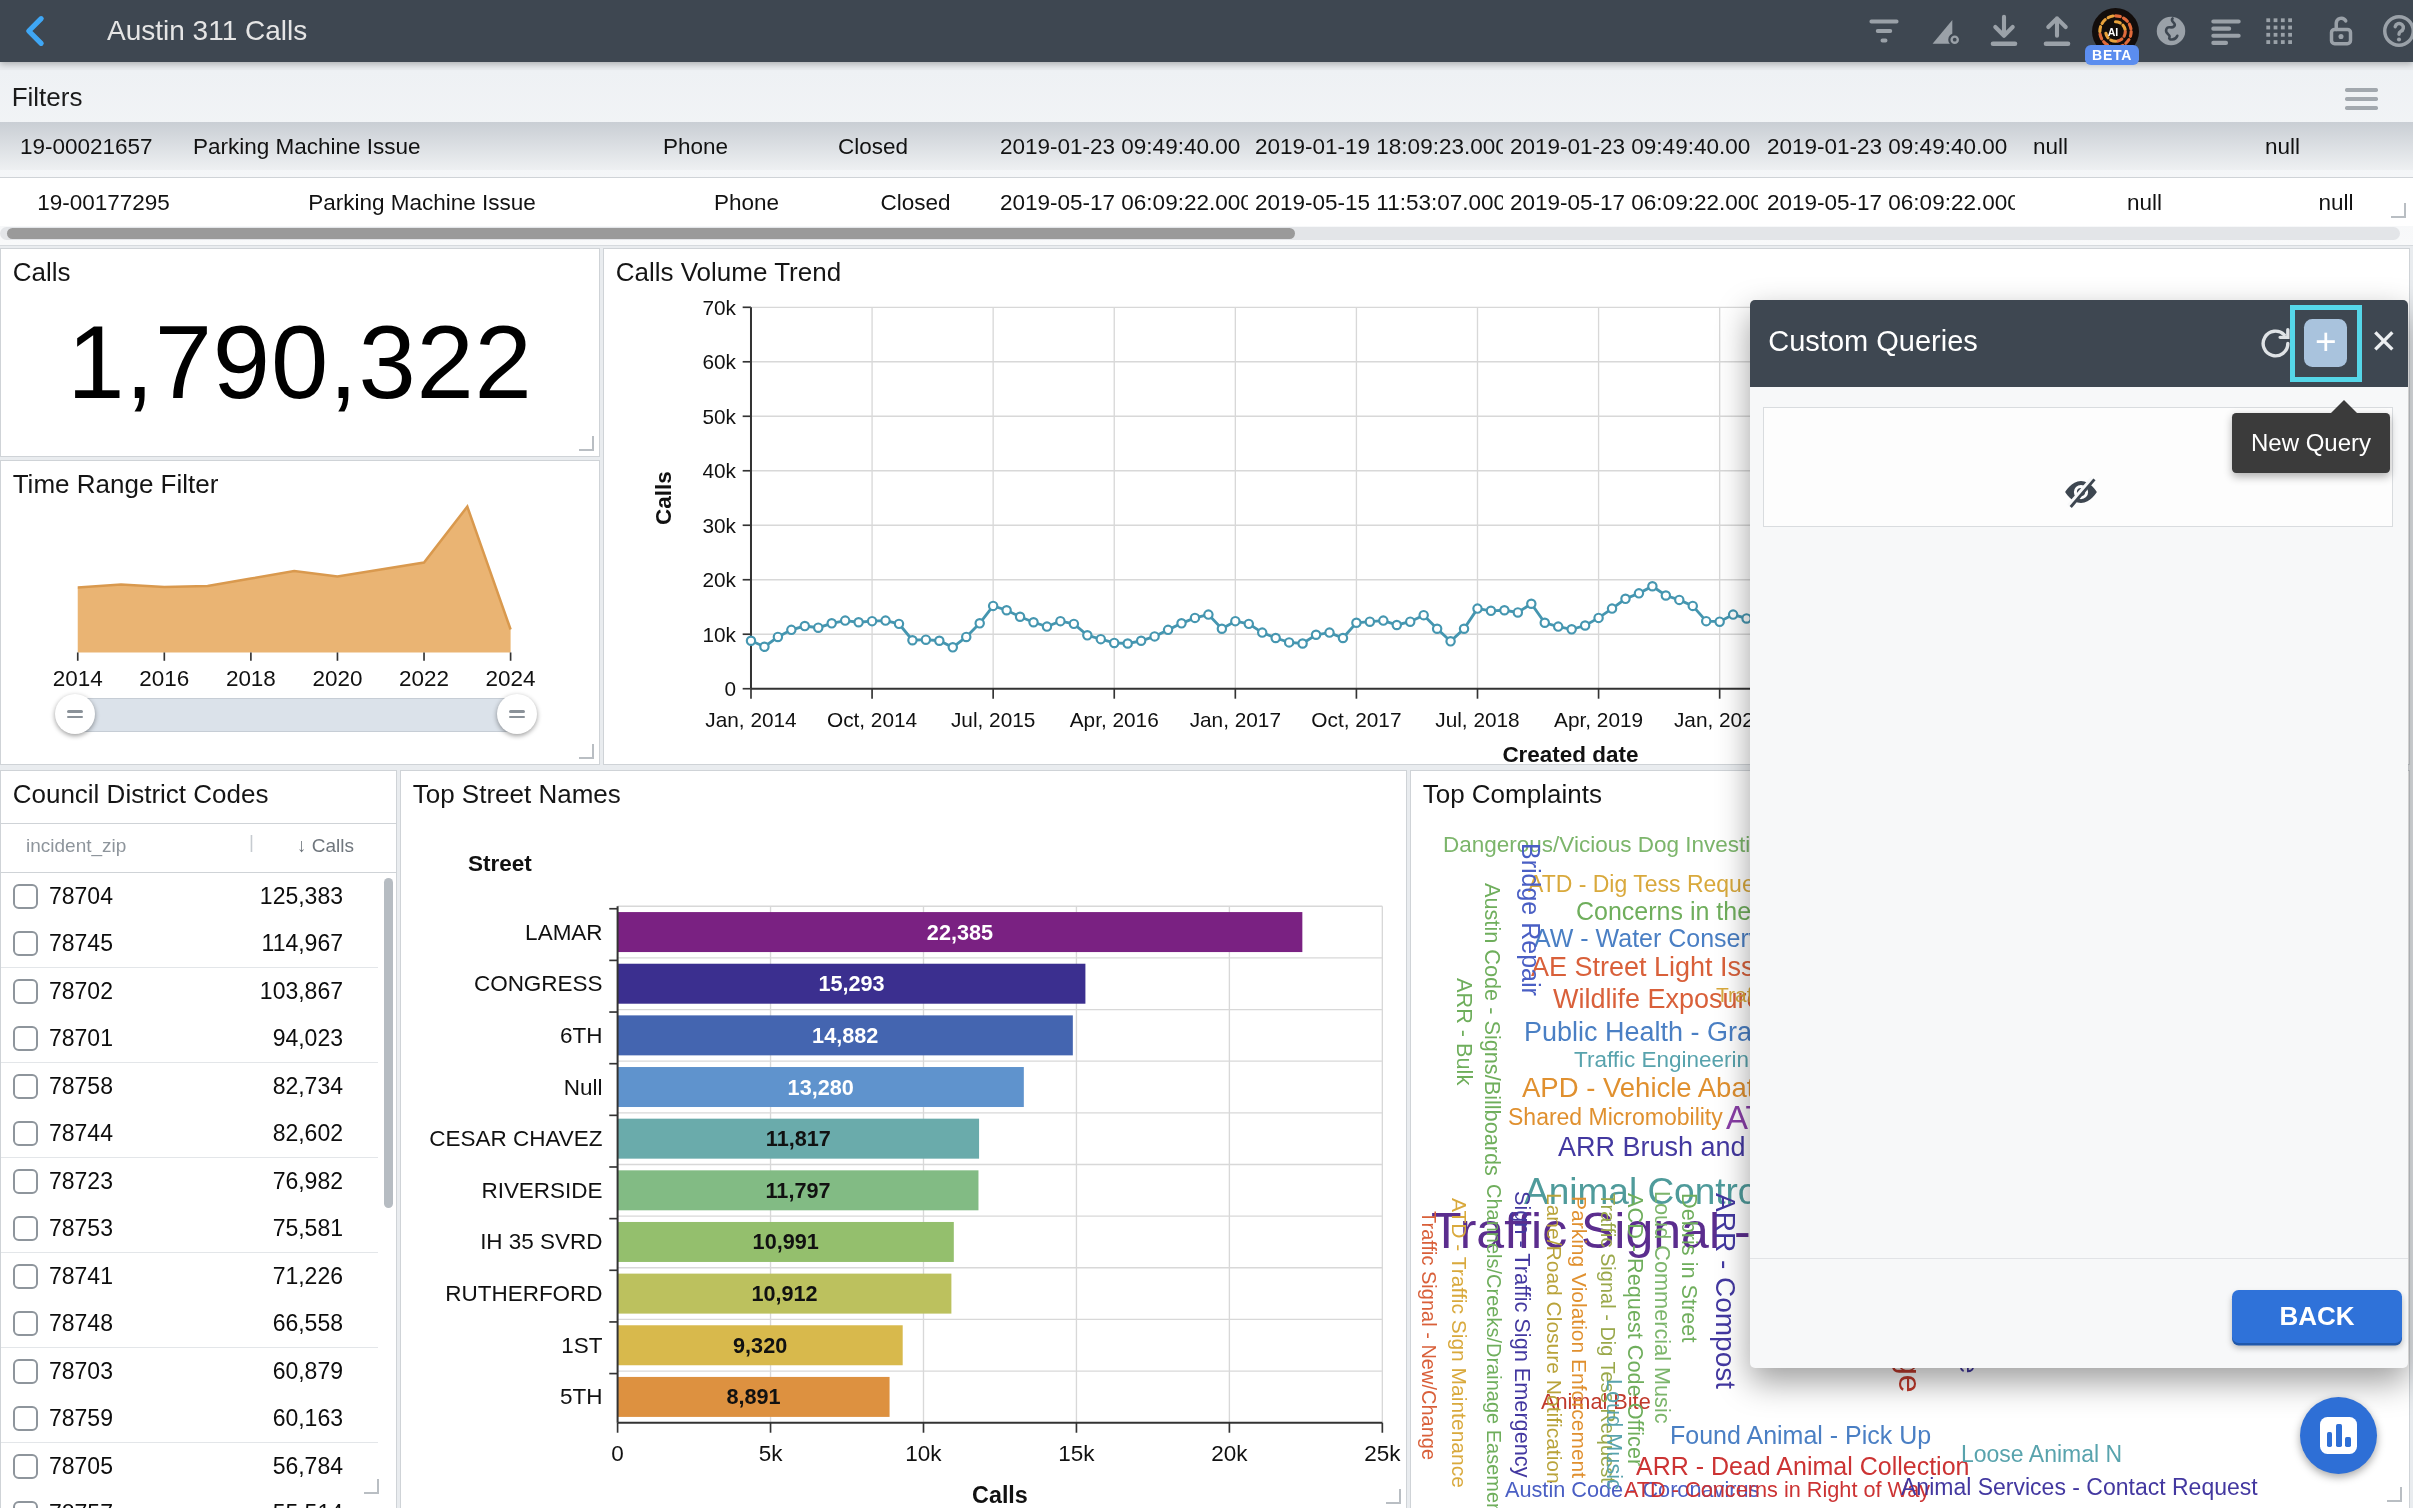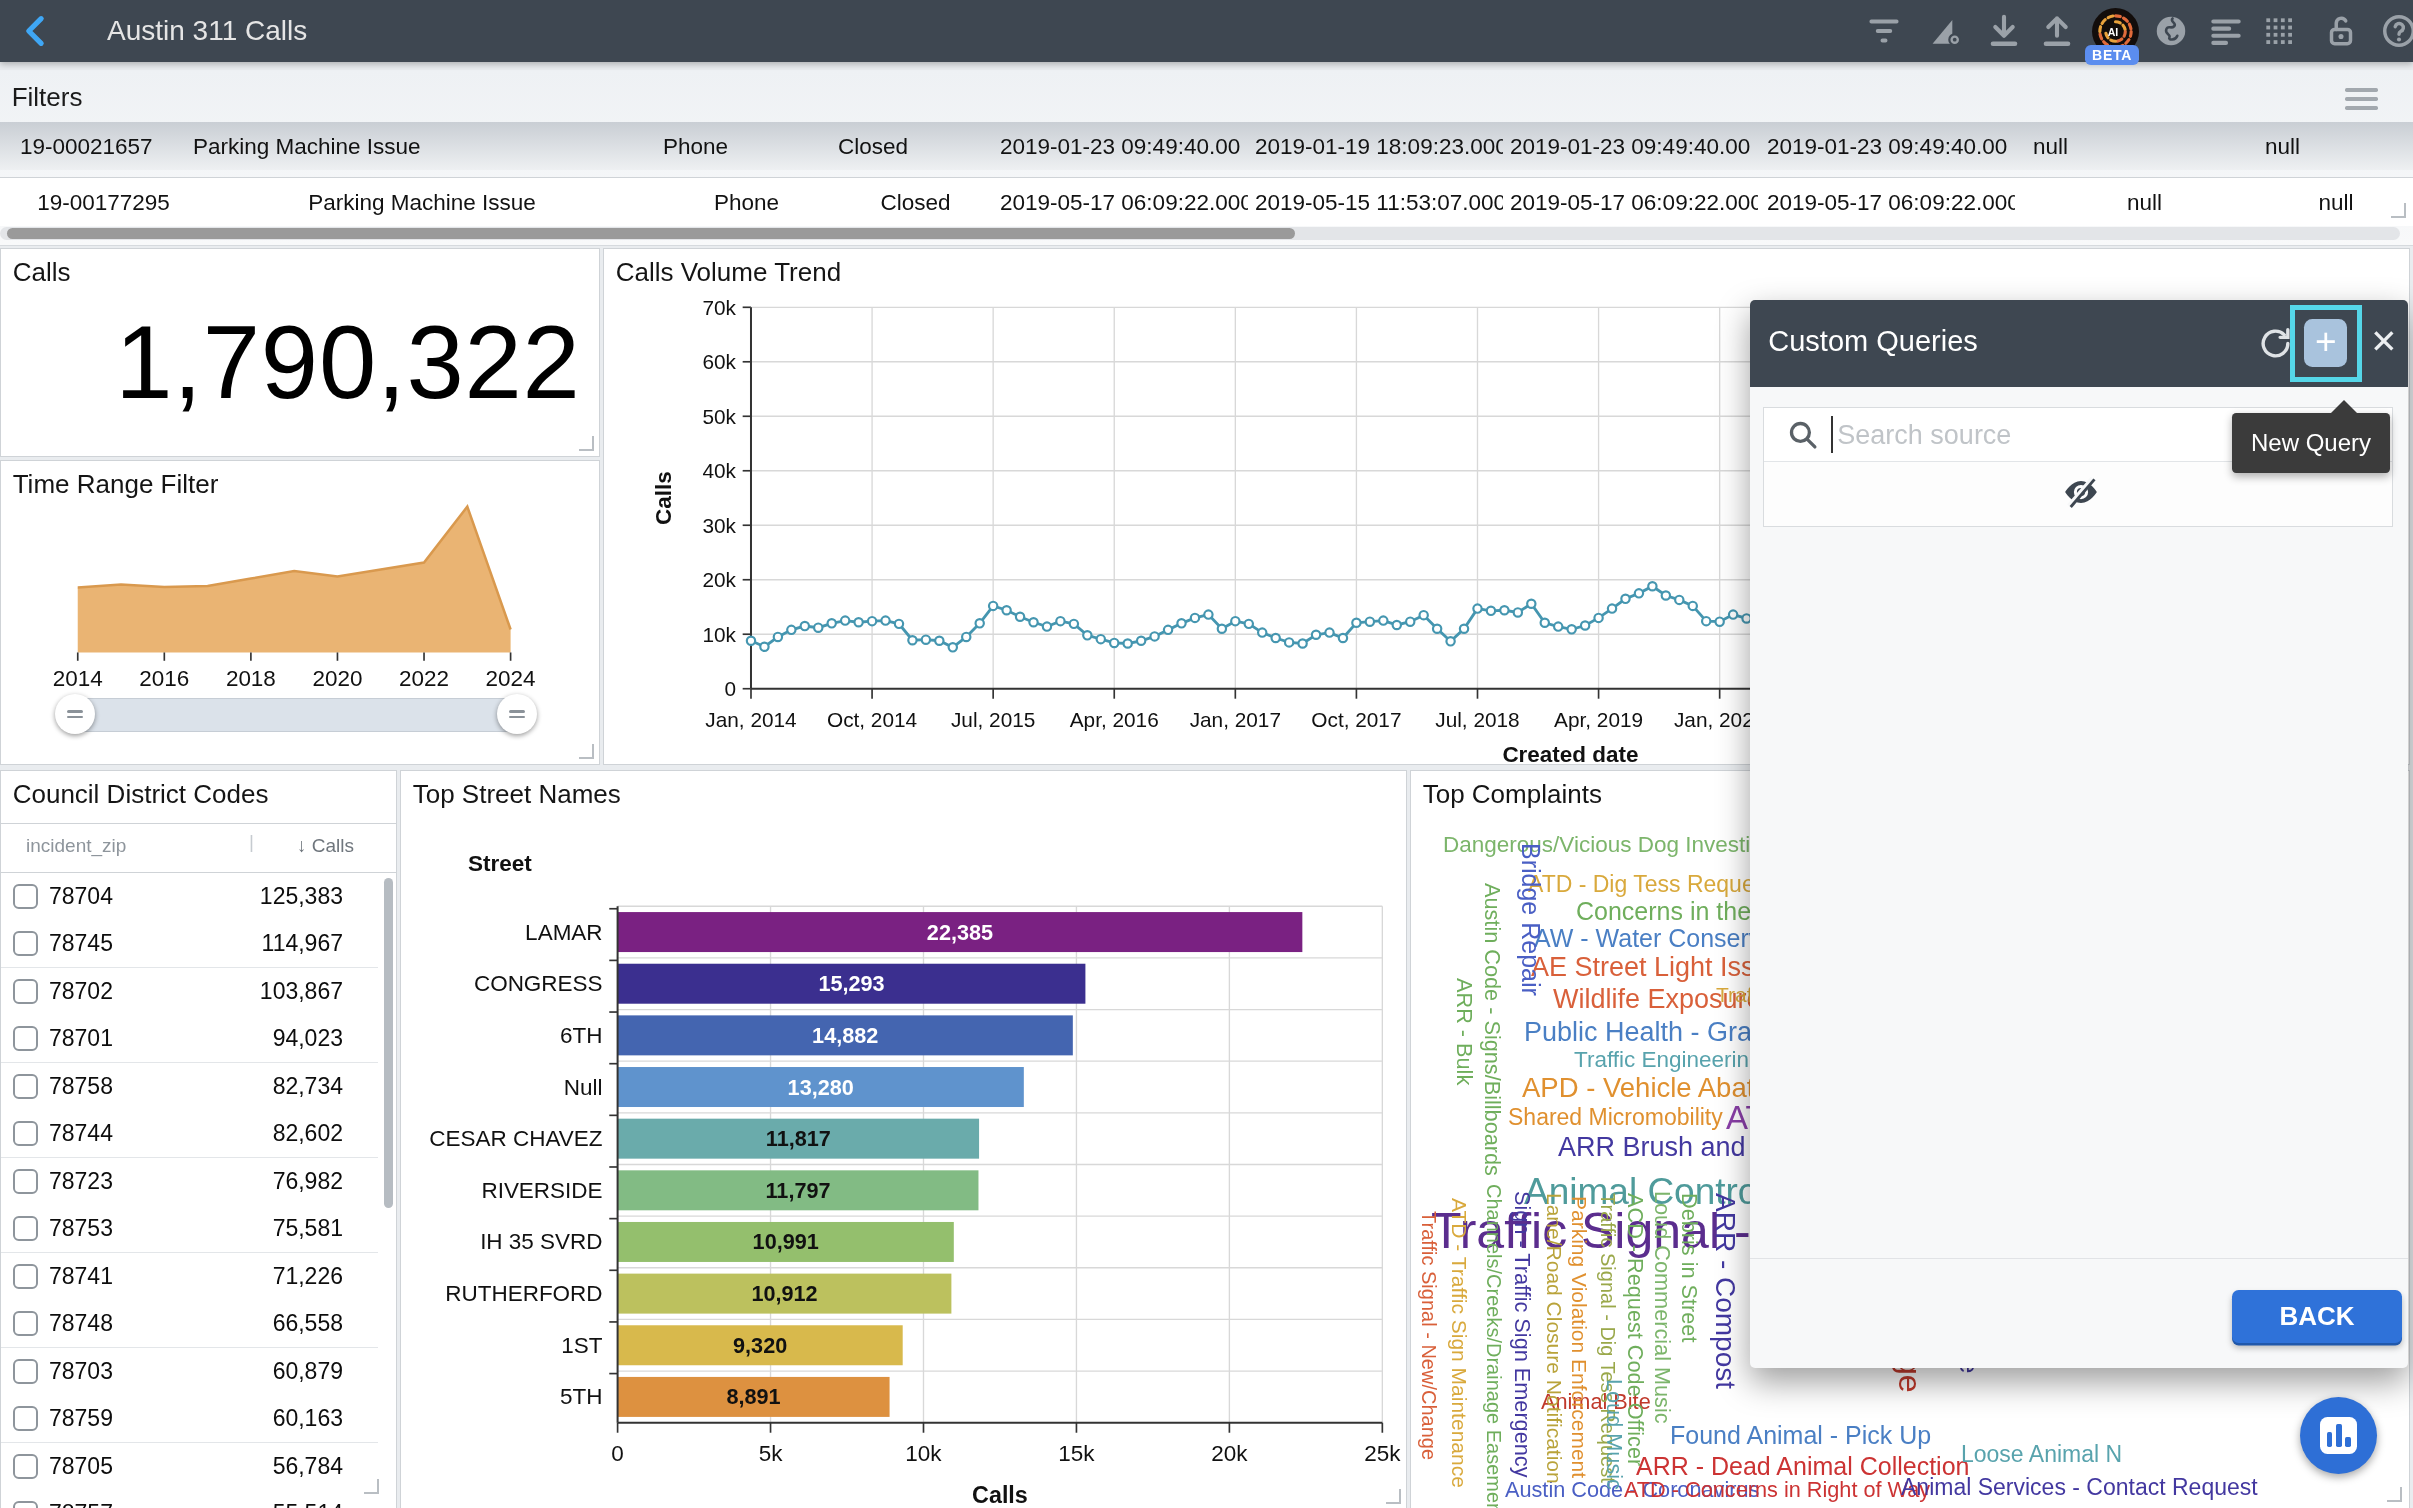--- a/index.html
+++ b/index.html
@@ -23,21 +23,21 @@
   .frow0{top:52px;background:linear-gradient(#c9ced4,#eef0f2);}
   .frow1{top:107px;background:#fff;border-top:1.7px solid #cfd3d7;text-align:center;}
   .hscroll{left:0;top:157px;width:2400px;height:13.3px;background:#e3e5e8;border-radius:6.7px;}
   .hscroll .thumb{position:absolute;left:6.7px;top:0.8px;width:1288px;height:11.7px;background:#9a9a9a;border-radius:5.8px;}
   
   .card{background:#fff;border:0.8px solid #cfd3d7;}
   .card-title{position:absolute;left:11.7px;top:8.3px;font-size:26px;color:#151515;}
   .rsz{position:absolute;width:13.3px;height:13.3px;border-right:2.5px solid #b9bec3;border-bottom:2.5px solid #b9bec3;}
   
   .calls-card{left:0;top:248px;width:598px;height:207px;}
-  .big-number{position:absolute;left:0;top:55px;width:598px;text-align:center;font-size:103px;color:#000;letter-spacing:0.8px;margin-left:48px;}
+  .big-number{position:absolute;left:0;top:55px;width:598px;text-align:center;font-size:103px;color:#000;letter-spacing:0.8px;}
   
   .tr-card{left:0;top:460px;width:598px;height:303px;}
   .slider-track{position:absolute;left:73px;top:237px;width:442px;height:32px;background:#dbe2ea;border:0.8px solid #c6cdd5;border-radius:3.3px;}
   .slider-handle{position:absolute;top:-5px;width:40px;height:40px;border-radius:50%;background:#fff;box-shadow:0 1.7px 5px rgba(0,0,0,.4);}
   .slider-handle i{position:absolute;left:11.7px;width:16.7px;height:2.5px;background:#8b9299;border-radius:1.7px;}
   
   .vt-card{left:603px;top:248px;width:1805px;height:515px;}
   
   .council-card{left:0;top:770px;width:395px;height:738px;overflow:hidden;}
   .ct-head{position:absolute;left:0;top:52px;width:395px;height:48px;background:#fff;border-top:1.7px solid #cfd3d7;border-bottom:1.7px solid #cfd3d7;font-size:19px;color:#8e959c;}
@@ -611,28 +611,20 @@
       <svg class="refresh-ic" viewBox="0 0 24 24" fill="none" stroke="currentColor" stroke-width="2.2" stroke-linecap="round">
           <path d="M20 12a8 8 0 1 1-2.3-5.6"></path>
           <path d="M20 3v5h-5" stroke-width="2.2"></path>
         </svg>
       <div class="plus-hilite">
         <div class="plus-btn">+</div>
       </div>
       <div class="close-ic">✕</div>
     </div>
     <div class="search-box">
-      <div class="search-row">
-        <svg class="abs" style="left:21.7px;top:10px;width:33px;height:33px;color:#5a6167;" viewBox="0 0 24 24" fill="none" stroke="currentColor" stroke-width="2.4" stroke-linecap="round">
-            <circle cx="10.5" cy="10.5" r="6.5"></circle>
-            <path d="M15.5 15.5 L21 21"></path>
-          </svg>
-        <div class="caret"></div>
-        <div class="search-placeholder">Search source</div>
-      </div>
       <svg class="eyeoff" viewBox="0 0 24 24">
         <path fill="currentColor" d="M12 5c-6 0-10 7-10 7s4 7 10 7 10-7 10-7-4-7-10-7zm0 11.5A4.5 4.5 0 1 1 12 7.5a4.5 4.5 0 0 1 0 9z"></path>
         <circle cx="12" cy="12" r="2.6" fill="currentColor"></circle>
         <line x1="4.5" y1="21" x2="19.5" y2="3.5" stroke="#f7f8f9" stroke-width="3.4"></line>
         <line x1="5.5" y1="21.5" x2="20.5" y2="4" stroke="currentColor" stroke-width="1.8"></line>
       </svg>
     </div>
     <div class="tooltip">New Query</div>
     <div class="panel-sep"></div>
     <div class="back-btn">BACK</div>

